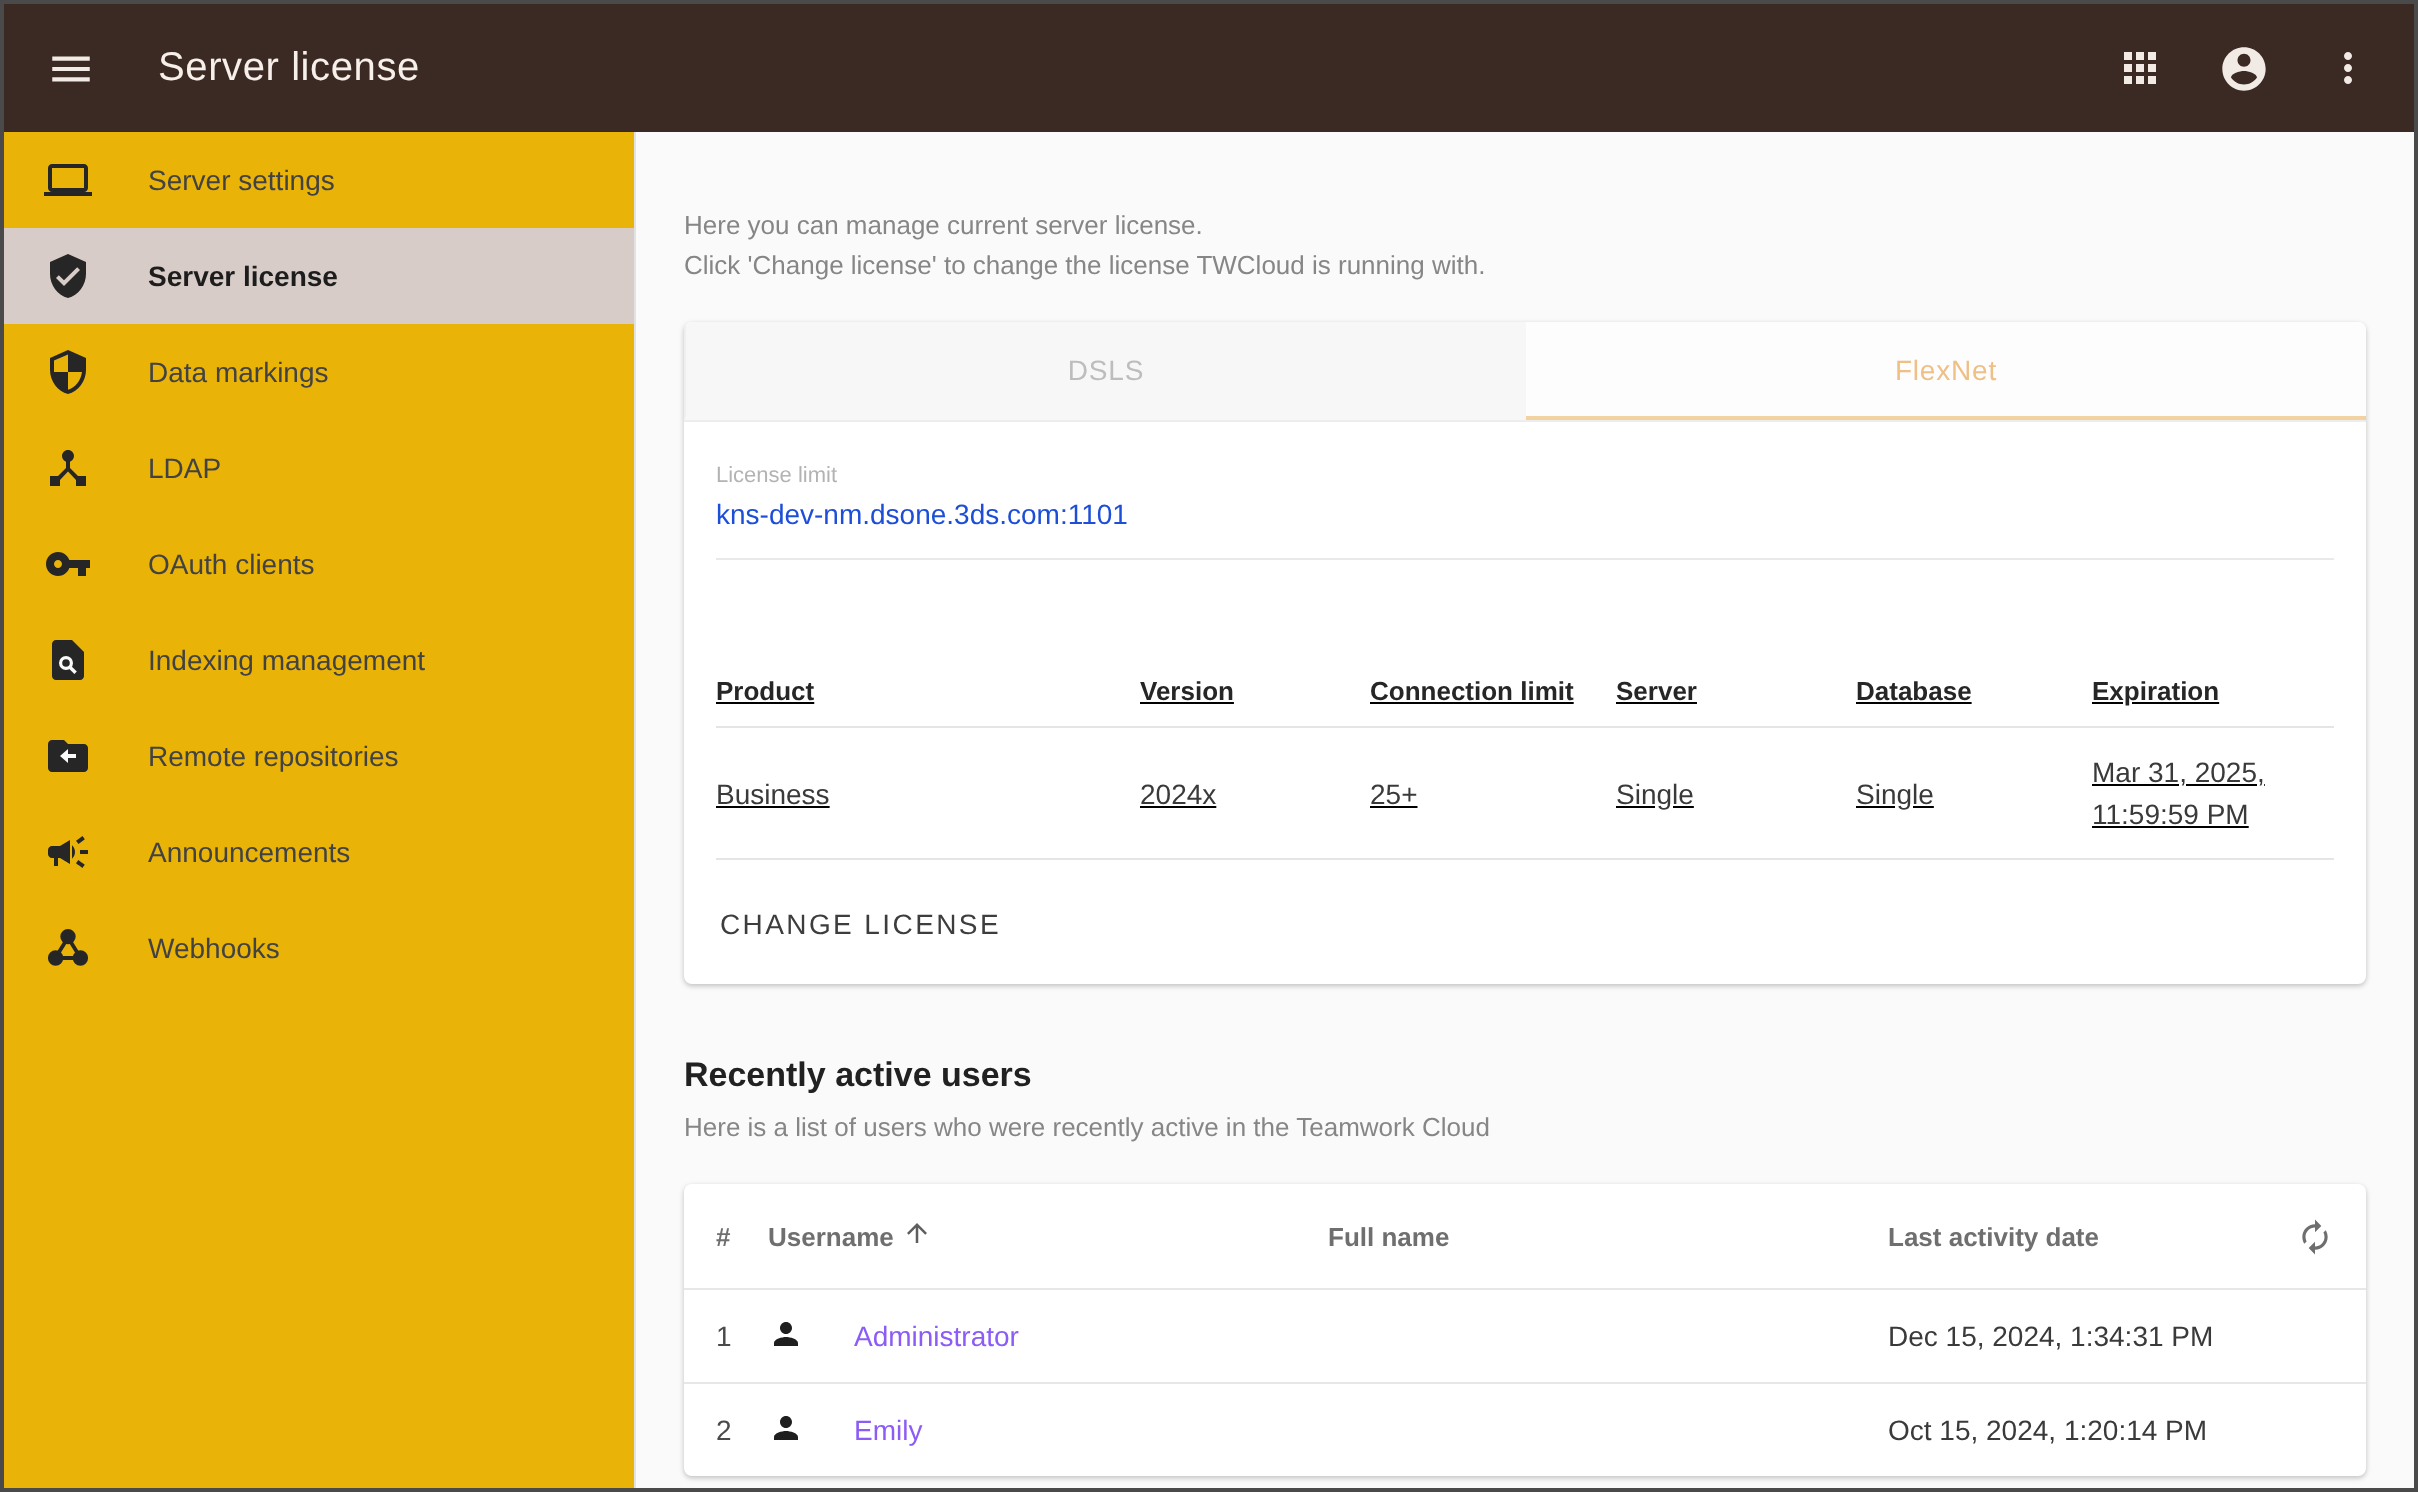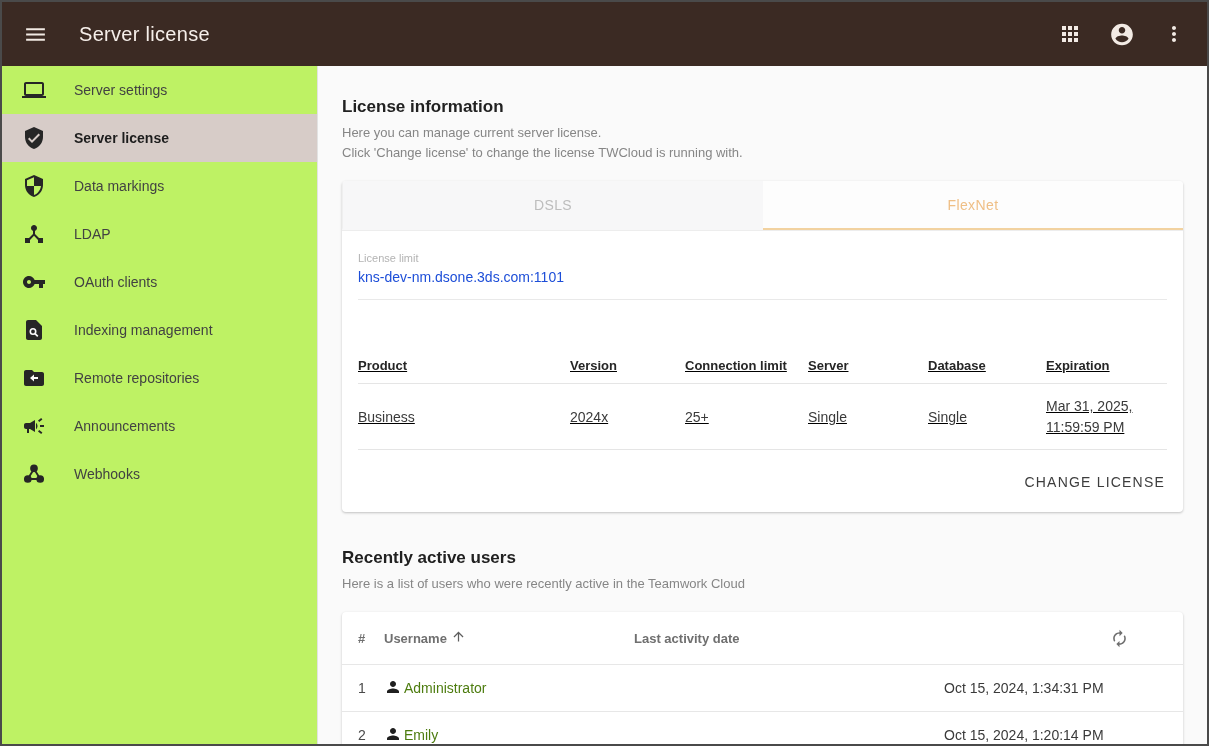--- a/index.html
+++ b/index.html
@@ -16,21 +16,21 @@
                       cursor:pointer; }
   .appbar svg { fill:#F2EAE4; }
   .appbar-title { font-size:20px; font-weight:500; letter-spacing:.3px; margin-left:31px; color:#F6EFEA; }
   .appbar-spacer { flex:1; }
   .appbar-right { display:flex; align-items:center; gap:26px; }
 
   
   .body-wrap { flex:1; display:flex; overflow:hidden; }
 
   
-  .sidebar { width:316px; flex:0 0 316px; background:#bef264; border-right:1px solid #E2E2E2; }
+  .sidebar { width:316px; flex:0 0 316px; background:#eab308; border-right:1px solid #E2E2E2; }
   .side-item { height:48px; display:flex; align-items:center; padding-left:20px; cursor:pointer; }
   .side-item .s-icon { width:24px; height:24px; flex:0 0 24px; display:flex; align-items:center; justify-content:center; }
   .side-item svg { fill:#262626; }
   .side-item .s-label { margin-left:28px; font-size:14px; color:#424242; }
   .side-item.active { background:#D7CCC8; }
   .side-item.active .s-label { font-weight:700; color:#1D1D1D; }
 
   
   .main { flex:1; background:#FAFAFA; padding:31px 24px 0 24px; overflow:hidden; }
   .sec-title { font-size:17px; font-weight:700; color:#212121; }
@@ -53,34 +53,34 @@
   .lic-server .fld-value { font-size:14px; color:#1d4ed8; margin-top:5px; }
   .lic-server .fld-underline { margin-top:14px; border-bottom:1px solid #E9E9E9; }
 
   
   .lic-table { margin:50px 16px 0 16px;text-decoration:underline; }
   .lt-grid { display:grid; grid-template-columns:212px 115px 123px 120px 118px 1fr; align-items:center; }
   .lt-head { font-size:13px; font-weight:700; color:#262626; padding:8px 0 10px 0; border-bottom:1px solid #E5E5E5; }
   .lt-row  { font-size:14px; color:#3A3A3A; padding:12px 0; border-bottom:1px solid #E5E5E5; }
   .lt-row .exp { max-width:110px; line-height:1.45; }
 
-  .card-actions { display:flex; justify-content:flex-end; padding:14px 8px 12px 8px; }
+  .card-actions { display:flex; padding:14px 8px 12px 8px; }
   .flat-btn { background:none; border:none; font-family:inherit; font-size:14px; font-weight:500;
               letter-spacing:1.2px; color:#3D3D3D; padding:10px 10px; cursor:pointer; }
 
   
   .users-sec { margin-top:36px; }
   .u-grid { display:grid; grid-template-columns:26px 250px 310px 185px 38px; align-items:center; padding:0 16px; }
   .u-head { height:52px; font-size:13px; font-weight:700; color:#6F6F6F; }
   .u-head .fn { padding-left:30px; }
   .u-head .uname { display:flex; align-items:center; gap:4px; }
   .u-head svg { fill:#5E5E5E; }
   .u-row { height:47px; border-top:1px solid #E7E7E7; font-size:14px; color:#333; }
   .u-row .idx { color:#4A4A4A; }
-  .u-row .uname { display:flex; align-items:center; gap:2px; color:#4d7c0f; }
+  .u-row .uname { display:flex; align-items:center; gap:25px; color:#8b5cf6; }
   .u-row .uname svg { fill:#1F1F1F; }
   .u-row .date { white-space:nowrap; color:#3A3A3A; }
   .refresh-btn { display:flex; justify-content:flex-end; cursor:pointer; }
   .refresh-btn svg { fill:#6E6E6E; }
 </style>
 </head>
 <body>
 
 <div class="window">
 
@@ -200,21 +200,20 @@
           </svg>
         </span>
         <span class="s-label">Webhooks</span>
       </div>
 
     </nav>
 
     <main class="main">
 
       <section>
-        <h2 class="sec-title">License information</h2>
         <div class="sec-desc">
           <p>Here you can manage current server license.</p>
           <p>Click 'Change license' to change the license TWCloud is running with.</p>
         </div>
 
         <div class="card">
           <div class="tabs">
             <div class="tab inactive">DSLS</div>
             <div class="tab active">FlexNet</div>
           </div>
@@ -260,40 +259,41 @@
           <div class="u-grid u-head">
             <div>#</div>
             <div class="uname">
               <span>Username</span>
               <span>
                 <svg width="15" height="15" viewBox="0 0 24 24">
                     <path d="M4 12l1.41 1.41L11 7.83V20h2V7.83l5.58 5.59L20 12l-8-8-8 8z"></path>
                   </svg>
               </span>
             </div>
+            <div class="fn">Full name</div>
             <div>Last activity date</div>
             <div class="refresh-btn">
               <svg width="19" height="19" viewBox="0 0 24 24">
                   <path d="M12 6v3l4-4-4-4v3c-4.42 0-8 3.58-8 8 0 1.57.46 3.03 1.24 4.26L6.7 14.8c-.45-.83-.7-1.79-.7-2.8 0-3.31 2.69-6 6-6zm6.76 1.74L17.3 9.2c.44.84.7 1.79.7 2.8 0 3.31-2.69 6-6 6v-3l-4 4 4 4v-3c4.42 0 8-3.58 8-8 0-1.57-.46-3.03-1.24-4.26z"></path>
                 </svg>
             </div>
           </div>
 
           <div class="u-grid u-row">
             <div class="idx">1</div>
             <div class="uname">
               <span>
                 <svg width="18" height="18" viewBox="0 0 24 24">
                     <path d="M12 12c2.21 0 4-1.79 4-4s-1.79-4-4-4-4 1.79-4 4 1.79 4 4 4zm0 2c-2.67 0-8 1.34-8 4v2h16v-2c0-2.66-5.33-4-8-4z"></path>
                   </svg>
               </span>
               <span>Administrator</span>
             </div>
             <div></div>
-            <div class="date">Oct 15, 2024, 1:34:31 PM</div>
+            <div class="date">Dec 15, 2024, 1:34:31 PM</div>
             <div></div>
           </div>
 
           <div class="u-grid u-row">
             <div class="idx">2</div>
             <div class="uname">
               <span>
                 <svg width="18" height="18" viewBox="0 0 24 24">
                     <path d="M12 12c2.21 0 4-1.79 4-4s-1.79-4-4-4-4 1.79-4 4 1.79 4 4 4zm0 2c-2.67 0-8 1.34-8 4v2h16v-2c0-2.66-5.33-4-8-4z"></path>
                   </svg>

